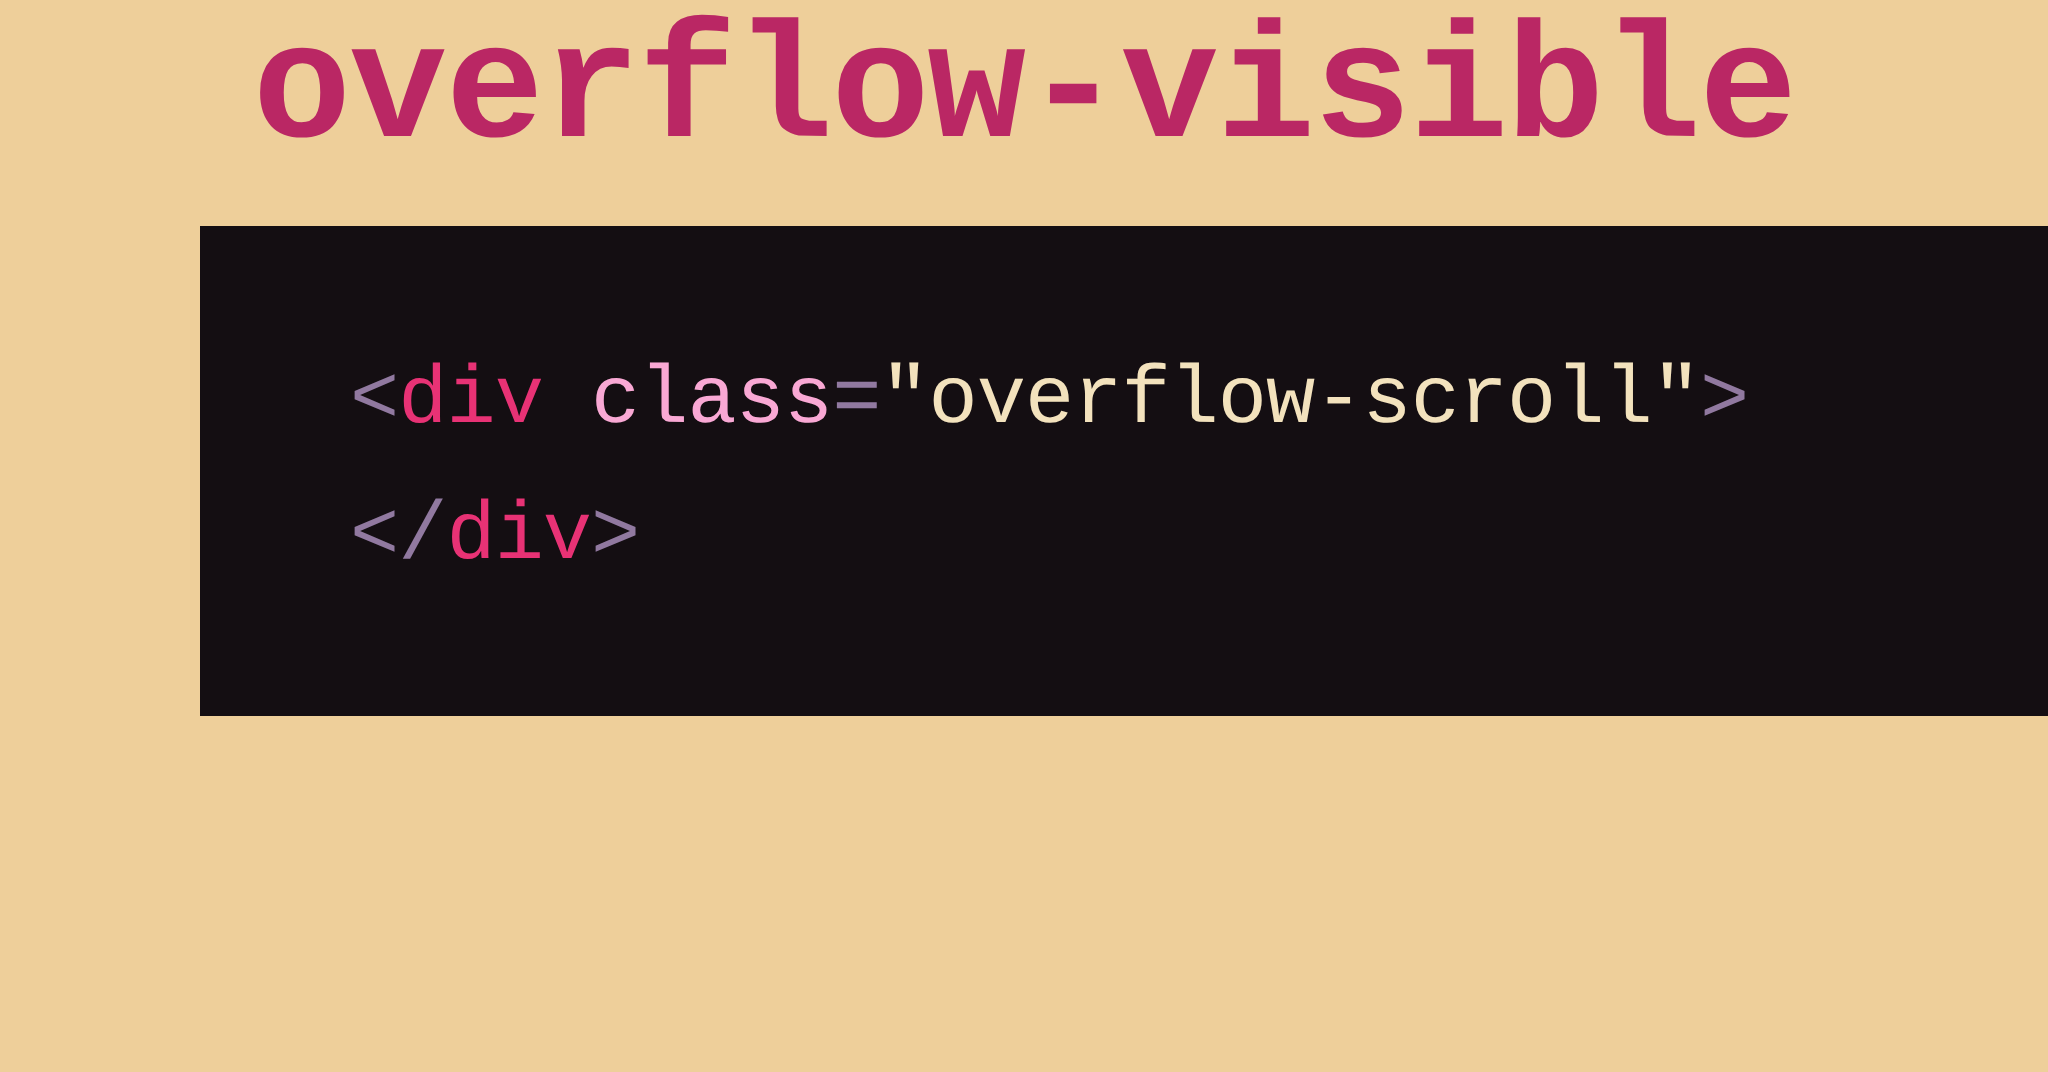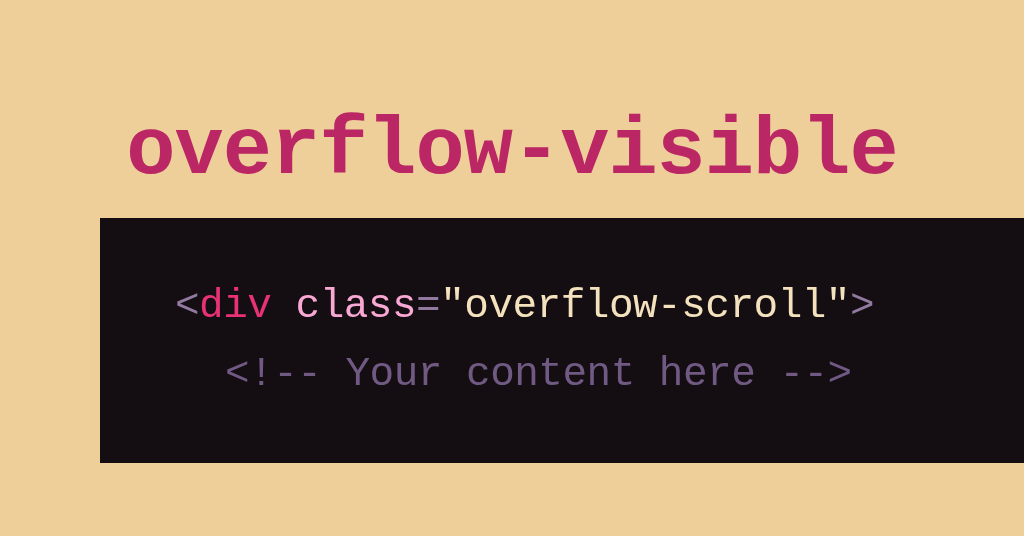--- a/index.html
+++ b/index.html
@@ -12,21 +12,20 @@
       height: 536px;
       background: #eecf9a;
       font-family: 'Courier New', Courier, monospace;
       overflow: hidden;
     }
     .heading {
       font-size: 82px;
       font-weight: bold;
       color: #ba2764;
       text-align: center;
-      padding-top: 105px;
       padding-bottom: 20px;
       letter-spacing: -1px;
     }
     .code-block {
       background: #140e12;
       margin-left: 100px;
       margin-right: 0;
       padding: 55px 5px 55px 75px;
       font-size: 41px;
       line-height: 1.65;
@@ -56,15 +55,15 @@
 </head>
 <body>
 
 <div class="heading">overflow-visible</div>
 
 <div class="code-block">
   <div>
     <span class="punct">&lt;</span><span class="tag">div</span><span> </span><span class="attr">class</span><span class="punct">=</span><span class="string">"</span><span class="string">overflow-scroll</span><span class="string">"</span><span class="punct">&gt;</span>
   </div>
   <div>
-    <span class="indent"></span><span class="comment">&lt;!-- Your content here --&gt;</span>
+    <span class="punct">&lt;</span><span class="punct">/</span><span class="tag">div</span><span class="punct">&gt;</span>
   </div>
 </div>
 
 </body></html>

